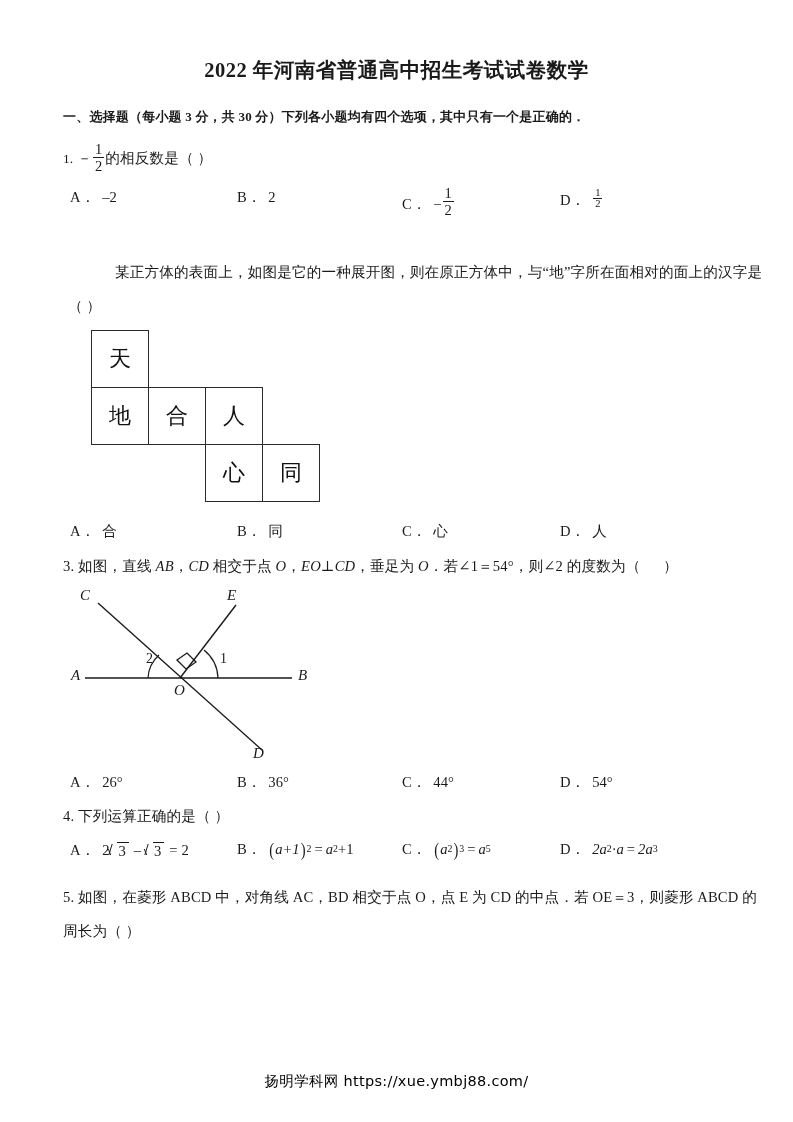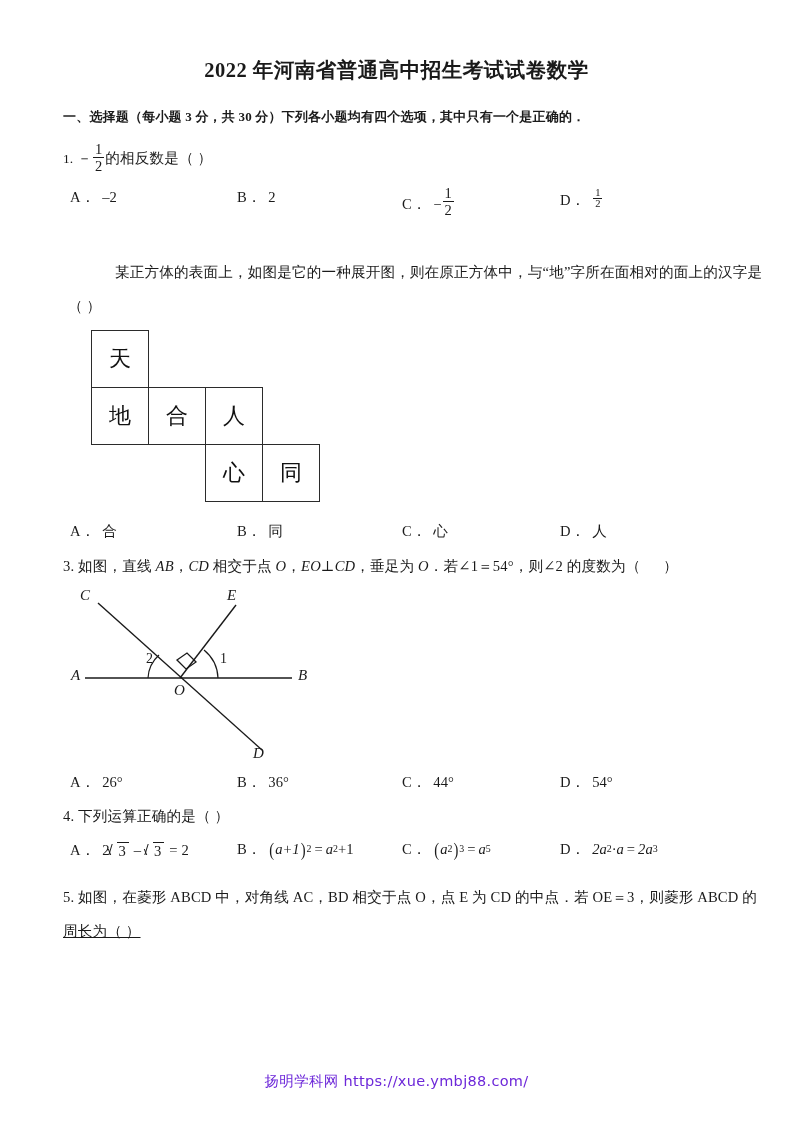--- a/index.html
+++ b/index.html
@@ -131,21 +131,21 @@
     font-family: "Liberation Serif", serif;
   }
 
   
   .footer {
     position: absolute;
     left: 0; right: 0;
     top: 1072px;
     text-align: center;
     font-size: 14.5px;
-    color: #6d28d9;
+    color: #000000;
     font-family: "DejaVu Sans", "Liberation Sans", sans-serif;
     letter-spacing: 0.3px;
   }
 </style>
 </head>
 <body>
 
 <div class="page">
 
   <div class="doc-title">2022 年河南省普通高中招生考试试卷数学</div>
@@ -300,17 +300,17 @@
     <span class="ital">2a</span>
       <sup>2</sup>
       <span>·</span>
       <span class="ital">a</span>
       <span style="margin:0 3px;">=</span>
       <span class="ital">2a</span>
       <sup>3</sup>
   </div>
 
   <div class="qtext" style="left:63px; top:890px;text-align:center;">5. 如图，在菱形 ABCD 中，对角线 AC，BD 相交于点 O，点 E 为 CD 的中点．若 OE＝3，则菱形 ABCD 的</div>
-  <div class="qtext" style="left:63px; top:924px;text-decoration:underline;">周长为（      ）</div>
+  <div class="qtext" style="left:63px; top:924px;">周长为（      ）</div>
 
   <div class="footer">扬明学科网 https://xue.ymbj88.com/</div>
 
 </div>
 
 </body></html>

